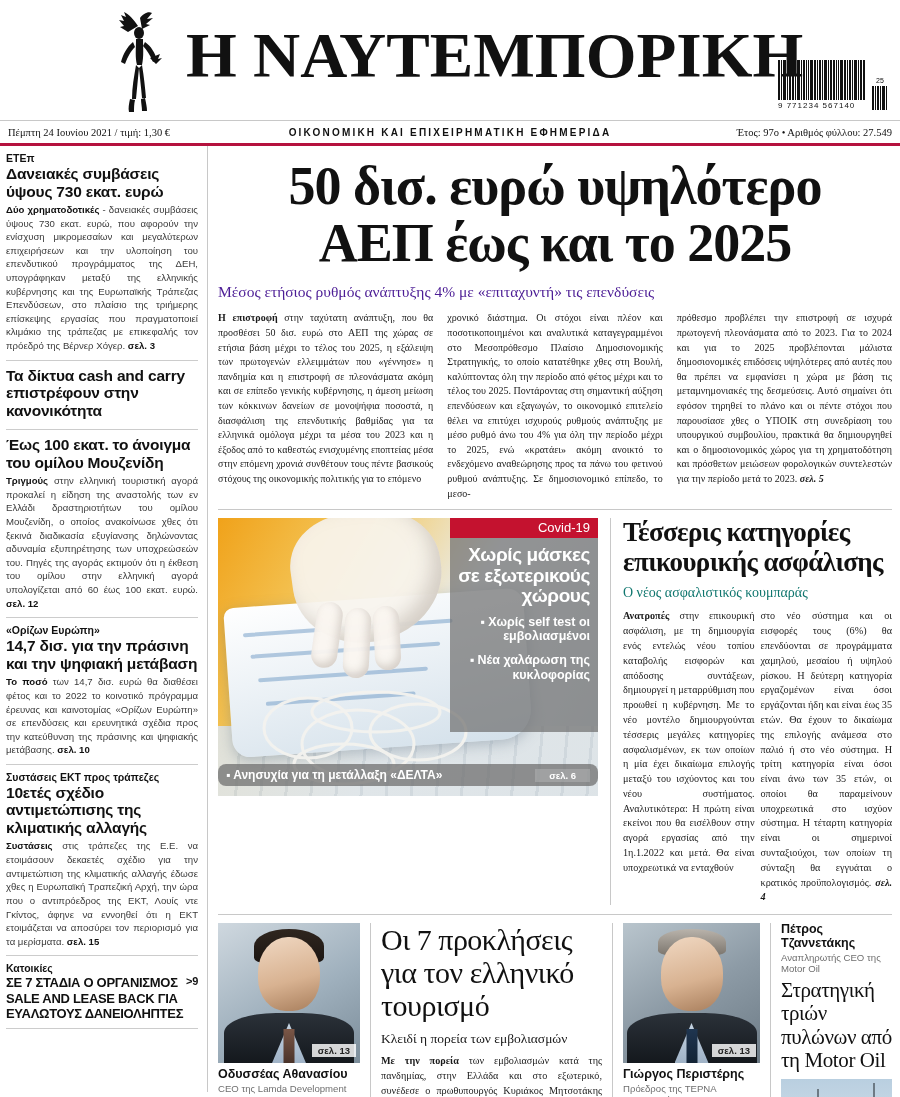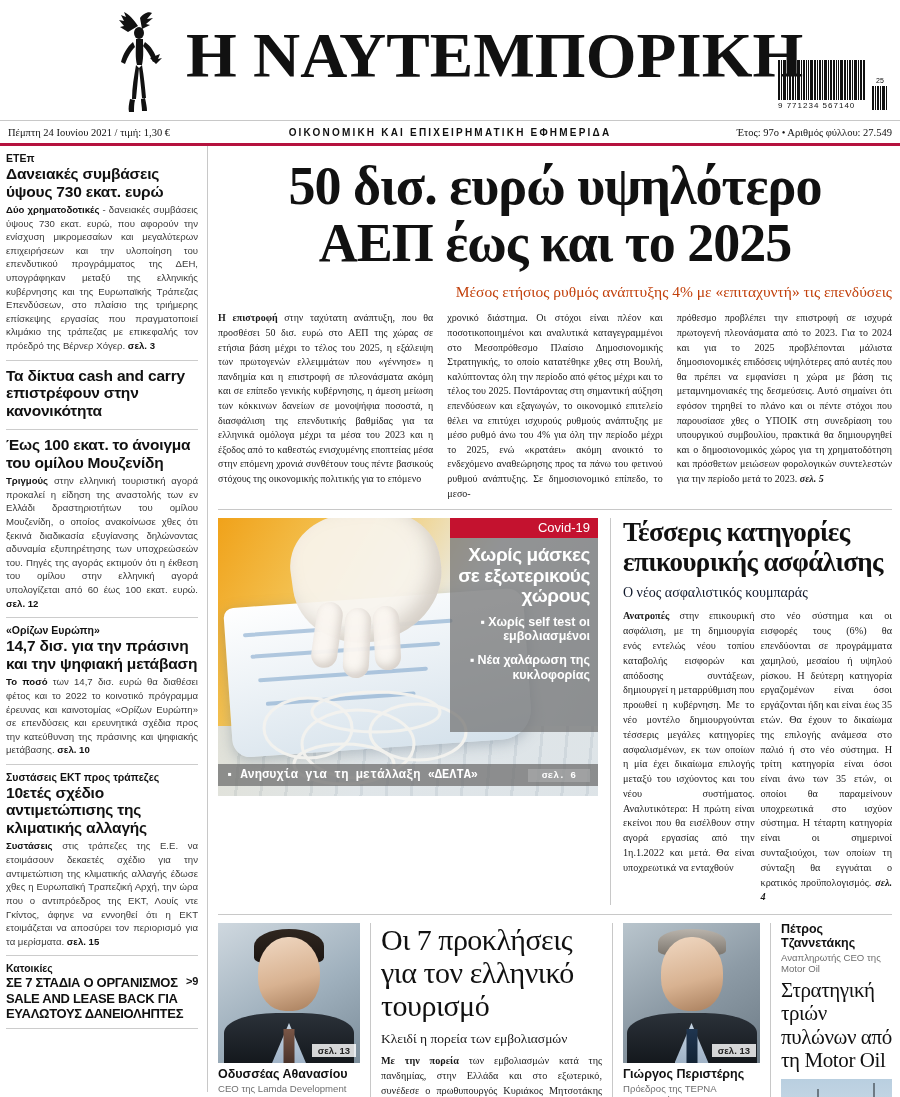--- a/index.html
+++ b/index.html
@@ -104,21 +104,21 @@
     font-weight: bold;
     font-size: 54px;
     line-height: 1.05;
     letter-spacing: -1px;
     color: #111;
     text-align: center;
     margin-top: 6px;
   }
   .lead-sub {
     font-family: "Liberation Serif", serif;
-    font-size: 15.5px; color: #c2410c; text-align: right;
+    font-size: 15.5px; color: #4c1d95; text-align: left;
     margin-top: 12px; margin-bottom: 10px;
   }
   .lead-cols {
     display: flex; gap: 14px;
     padding-bottom: 8px;
     border-bottom: 1px solid #c8c8c8;
   }
   .lead-col {
     flex: 1;
     font-family: "Liberation Serif", serif;
@@ -181,39 +181,39 @@
   .covid-bullets { padding: 8px 8px 0 6px; }
   .covid-bullet {
     color: #fff; text-align: right;
     font-family: "Liberation Sans", sans-serif;
     font-weight: bold; font-size: 12.5px; line-height: 1.18; margin-bottom: 9px;
   }
   .photo-caption {
     position: absolute; left: 0; bottom: 10px; width: 100%;
     background: rgba(110,110,110,0.74);
     color: #fff; padding: 4px 8px;
-    font-family: Liberation Mono, monospace;
+    font-family: Liberation Sans, sans-serif;
     font-weight: bold; font-size: 12px;
-    display: flex; align-items: center; justify-content: space-between;
+    display: flex; align-items: center; justify-content: space-between; border-radius: 8px;
   }
   .photo-caption .pg {
     font-size: 9.5px; font-weight: bold; background: rgba(255,255,255,0.18);
     padding: 1px 14px;
   }
 
   
   .mid-right { flex: 1; border-left: 1px solid #c8c8c8; padding-left: 12px; }
   .mr-head {
     font-family: "Liberation Serif", serif;
     font-weight: bold; font-size: 27px; line-height: 1.1; color: #111;
     letter-spacing: -0.6px;
   }
   .mr-sub {
     font-family: "Liberation Serif", serif;
-    font-size: 14px; color: #0f172a; margin: 8px 0 8px;
+    font-size: 14px; color: #0f766e; margin: 8px 0 8px;
   }
   .mr-cols { display: flex; gap: 6px; }
   .mr-col {
     flex: 1;
     font-family: "Liberation Serif", serif;
     font-size: 10.2px; line-height: 1.45; text-align: justify; color: #1a1a1a;
   }
   .mr-col b { font-weight: bold; }
   .mr-col .pg { font-weight: bold; font-style: italic; }
 

